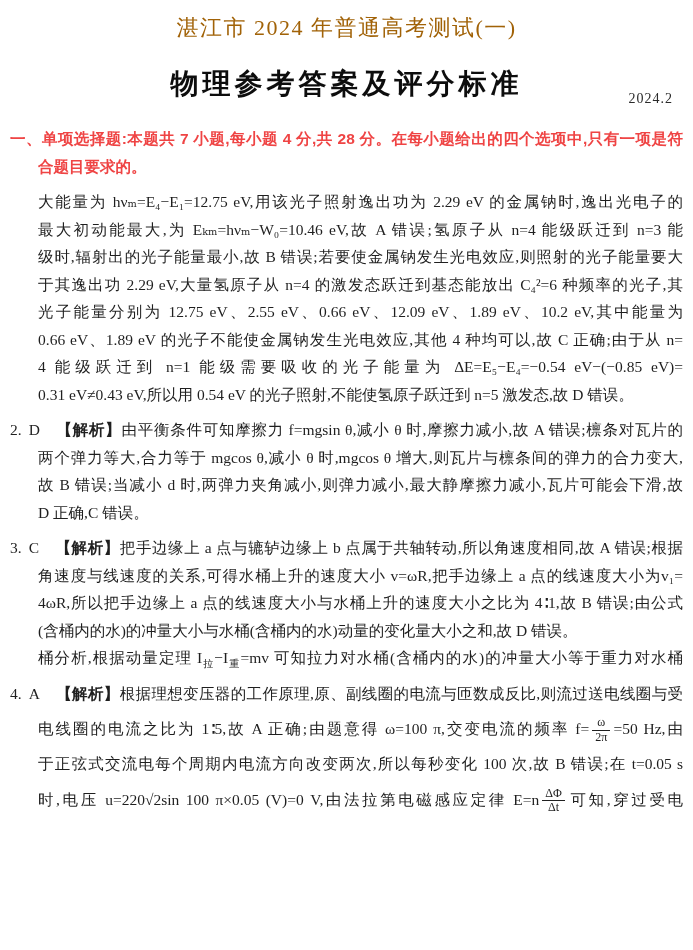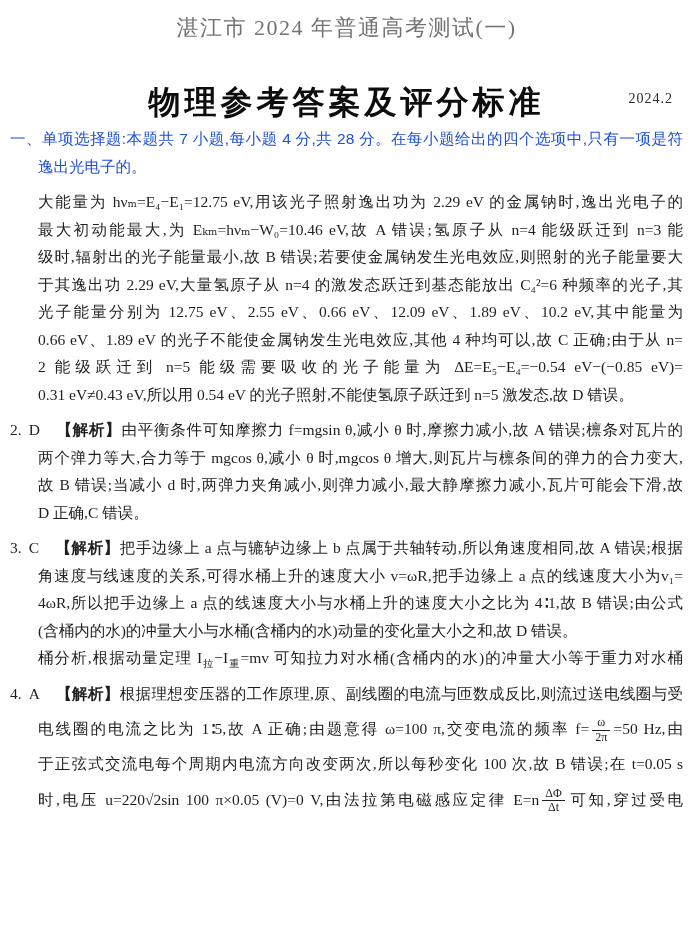--- a/index.html
+++ b/index.html
@@ -9,42 +9,42 @@
     background:#ffffff;
     overflow:hidden;
     color:#1f1f1f;
     font-family:"Liberation Serif","DejaVu Serif",serif;
   }
   .doc-title {
     padding-top:13px;
     text-align:center;
     font-size:22px;
     letter-spacing:1.5px;
-    color:#737373;
+    color:#a16207;
   }
   .head-row { position:relative; text-align:center; margin-top:22px; height:42px; }
   .doc-heading {
     display:inline-block;
-    margin:16px;
+    margin:0;
     font-family:Liberation Sans, sans-serif;
     font-weight:bold;
-    font-size:32px;
+    font-size:28px;
     letter-spacing:4px;
     color:#0d0d0d;
   }
   .doc-date {
     position:absolute; right:20px; bottom:0;
     font-size:14px; letter-spacing:1px; color:#2a2a2a;
   }
   .section-header {
     margin:18px 10px 0 38px;
     font-family:"Liberation Sans","DejaVu Sans",sans-serif;
-    font-weight:normal;
+    font-weight:bold;
     font-size:15.5px;
-    color:#1d4ed8;
+    color:#ef4444;
   }
   .answer-item {
     margin:8px 10px 0 38px;
     font-size:15.5px;
   }
   .tline {
     height:27.5px; line-height:27.5px;
     text-align:justify; text-align-last:justify;
     overflow:hidden;
     white-space:normal;
@@ -69,30 +69,30 @@
 <body>
 
 <div class="page">
   <div class="doc-title">湛江市 2024 年普通高考测试(一)</div>
   <div class="head-row">
     <h1 class="doc-heading">物理参考答案及评分标准</h1>
     <span class="doc-date">2024.2</span>
   </div>
   <div class="section-header">
       <div class="tline first">一、单项选择题:本题共 7 小题,每小题 4 分,共 28 分。在每小题给出的四个选项中,只有一项是符</div>
-      <div class="tline lastline">逸出光电子的。</div>
+      <div class="tline lastline">合题目要求的。</div>
     </div>
   <div class="answer-item">
       <div class="tline">大能量为 hνₘ=E₄−E₁=12.75 eV,用该光子照射逸出功为 2.29 eV 的金属钠时,逸出光电子的</div>
       <div class="tline">最大初动能最大,为 Eₖₘ=hνₘ−W₀=10.46 eV,故 A 错误;氢原子从 n=4 能级跃迁到 n=3 能</div>
       <div class="tline">级时,辐射出的光子能量最小,故 B 错误;若要使金属钠发生光电效应,则照射的光子能量要大</div>
       <div class="tline">于其逸出功 2.29 eV,大量氢原子从 n=4 的激发态跃迁到基态能放出 C₄²=6 种频率的光子,其</div>
       <div class="tline">光子能量分别为 12.75 eV、2.55 eV、0.66 eV、12.09 eV、1.89 eV、10.2 eV,其中能量为</div>
       <div class="tline">0.66 eV、1.89 eV 的光子不能使金属钠发生光电效应,其他 4 种均可以,故 C 正确;由于从 n=</div>
-      <div class="tline">2 能级跃迁到 n=5 能级需要吸收的光子能量为 ΔE=E₅−E₄=−0.54 eV−(−0.85 eV)=</div>
+      <div class="tline">4 能级跃迁到 n=1 能级需要吸收的光子能量为 ΔE=E₅−E₄=−0.54 eV−(−0.85 eV)=</div>
       <div class="tline lastline">0.31 eV≠0.43 eV,所以用 0.54 eV 的光子照射,不能使氢原子跃迁到 n=5 激发态,故 D 错误。</div>
     </div>
   <div class="answer-item">
       <div class="tline first"><span class="inum">2.</span><span class="ians">D</span><span class="bold">【解析】</span>由平衡条件可知摩擦力 f=mgsin θ,减小 θ 时,摩擦力减小,故 A 错误;檩条对瓦片的</div>
       <div class="tline">两个弹力等大,合力等于 mgcos θ,减小 θ 时,mgcos θ 增大,则瓦片与檩条间的弹力的合力变大,</div>
       <div class="tline">故 B 错误;当减小 d 时,两弹力夹角减小,则弹力减小,最大静摩擦力减小,瓦片可能会下滑,故</div>
       <div class="tline lastline">D 正确,C 错误。</div>
     </div>
   <div class="answer-item">
       <div class="tline first"><span class="inum">3.</span><span class="ians">C</span><span class="bold">【解析】</span>把手边缘上 a 点与辘轳边缘上 b 点属于共轴转动,所以角速度相同,故 A 错误;根据</div>

